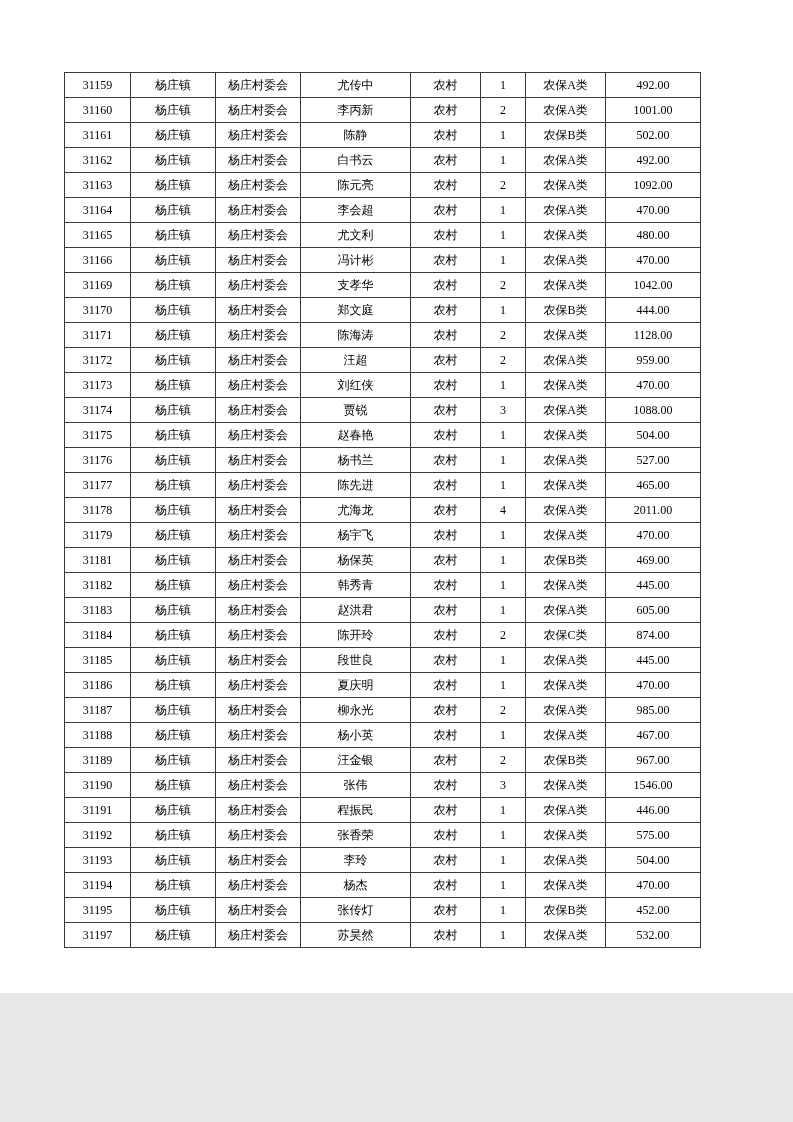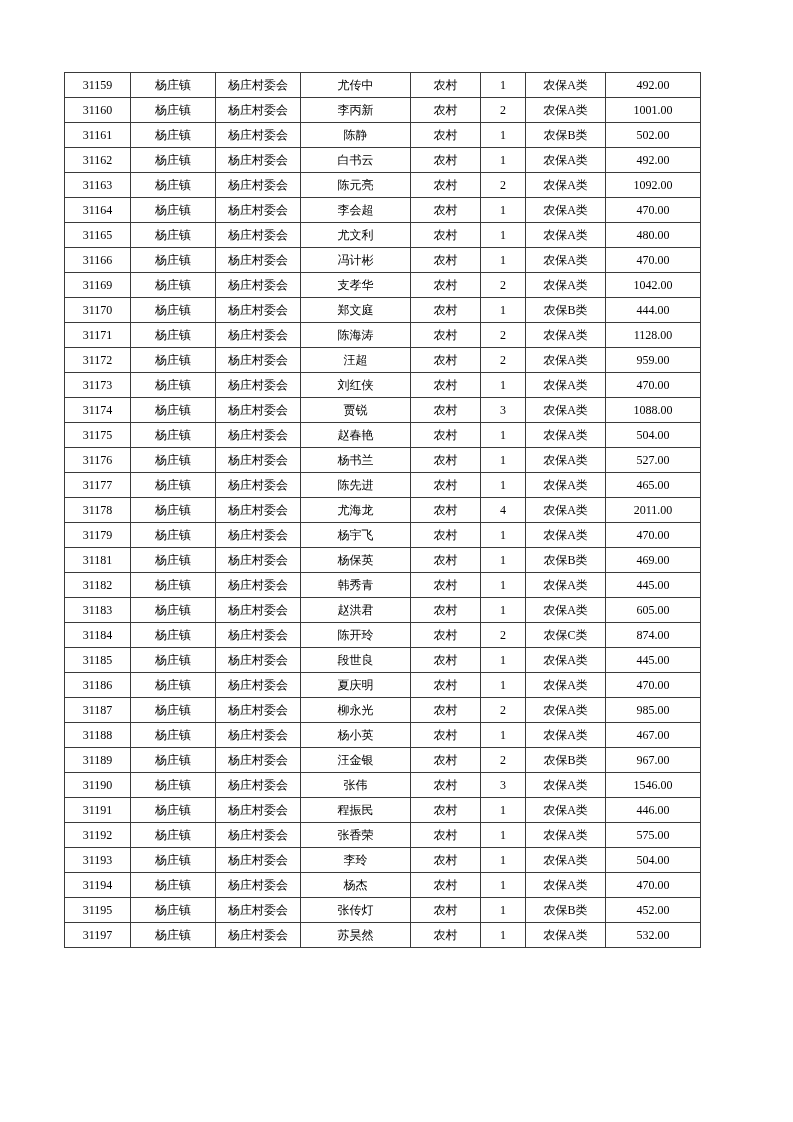--- a/index.html
+++ b/index.html
@@ -1,18 +1,18 @@
 <!DOCTYPE html>
 <html><head>
 <meta charset="utf-8">
 <style>
   html,body{margin:0;padding:0;background:#e8e8e8;}
   .page{
     position:relative;
-    width:793px;height:1122px;
+    width:793px;height:993px;
     margin:0 auto;
     background:#ffffff;
     font-family:"Liberation Serif","DejaVu Serif",serif;
     overflow:hidden;
   }
   table.sheet{
     position:absolute;
     left:64px;top:72px;
     border-collapse:collapse;
     table-layout:fixed;

